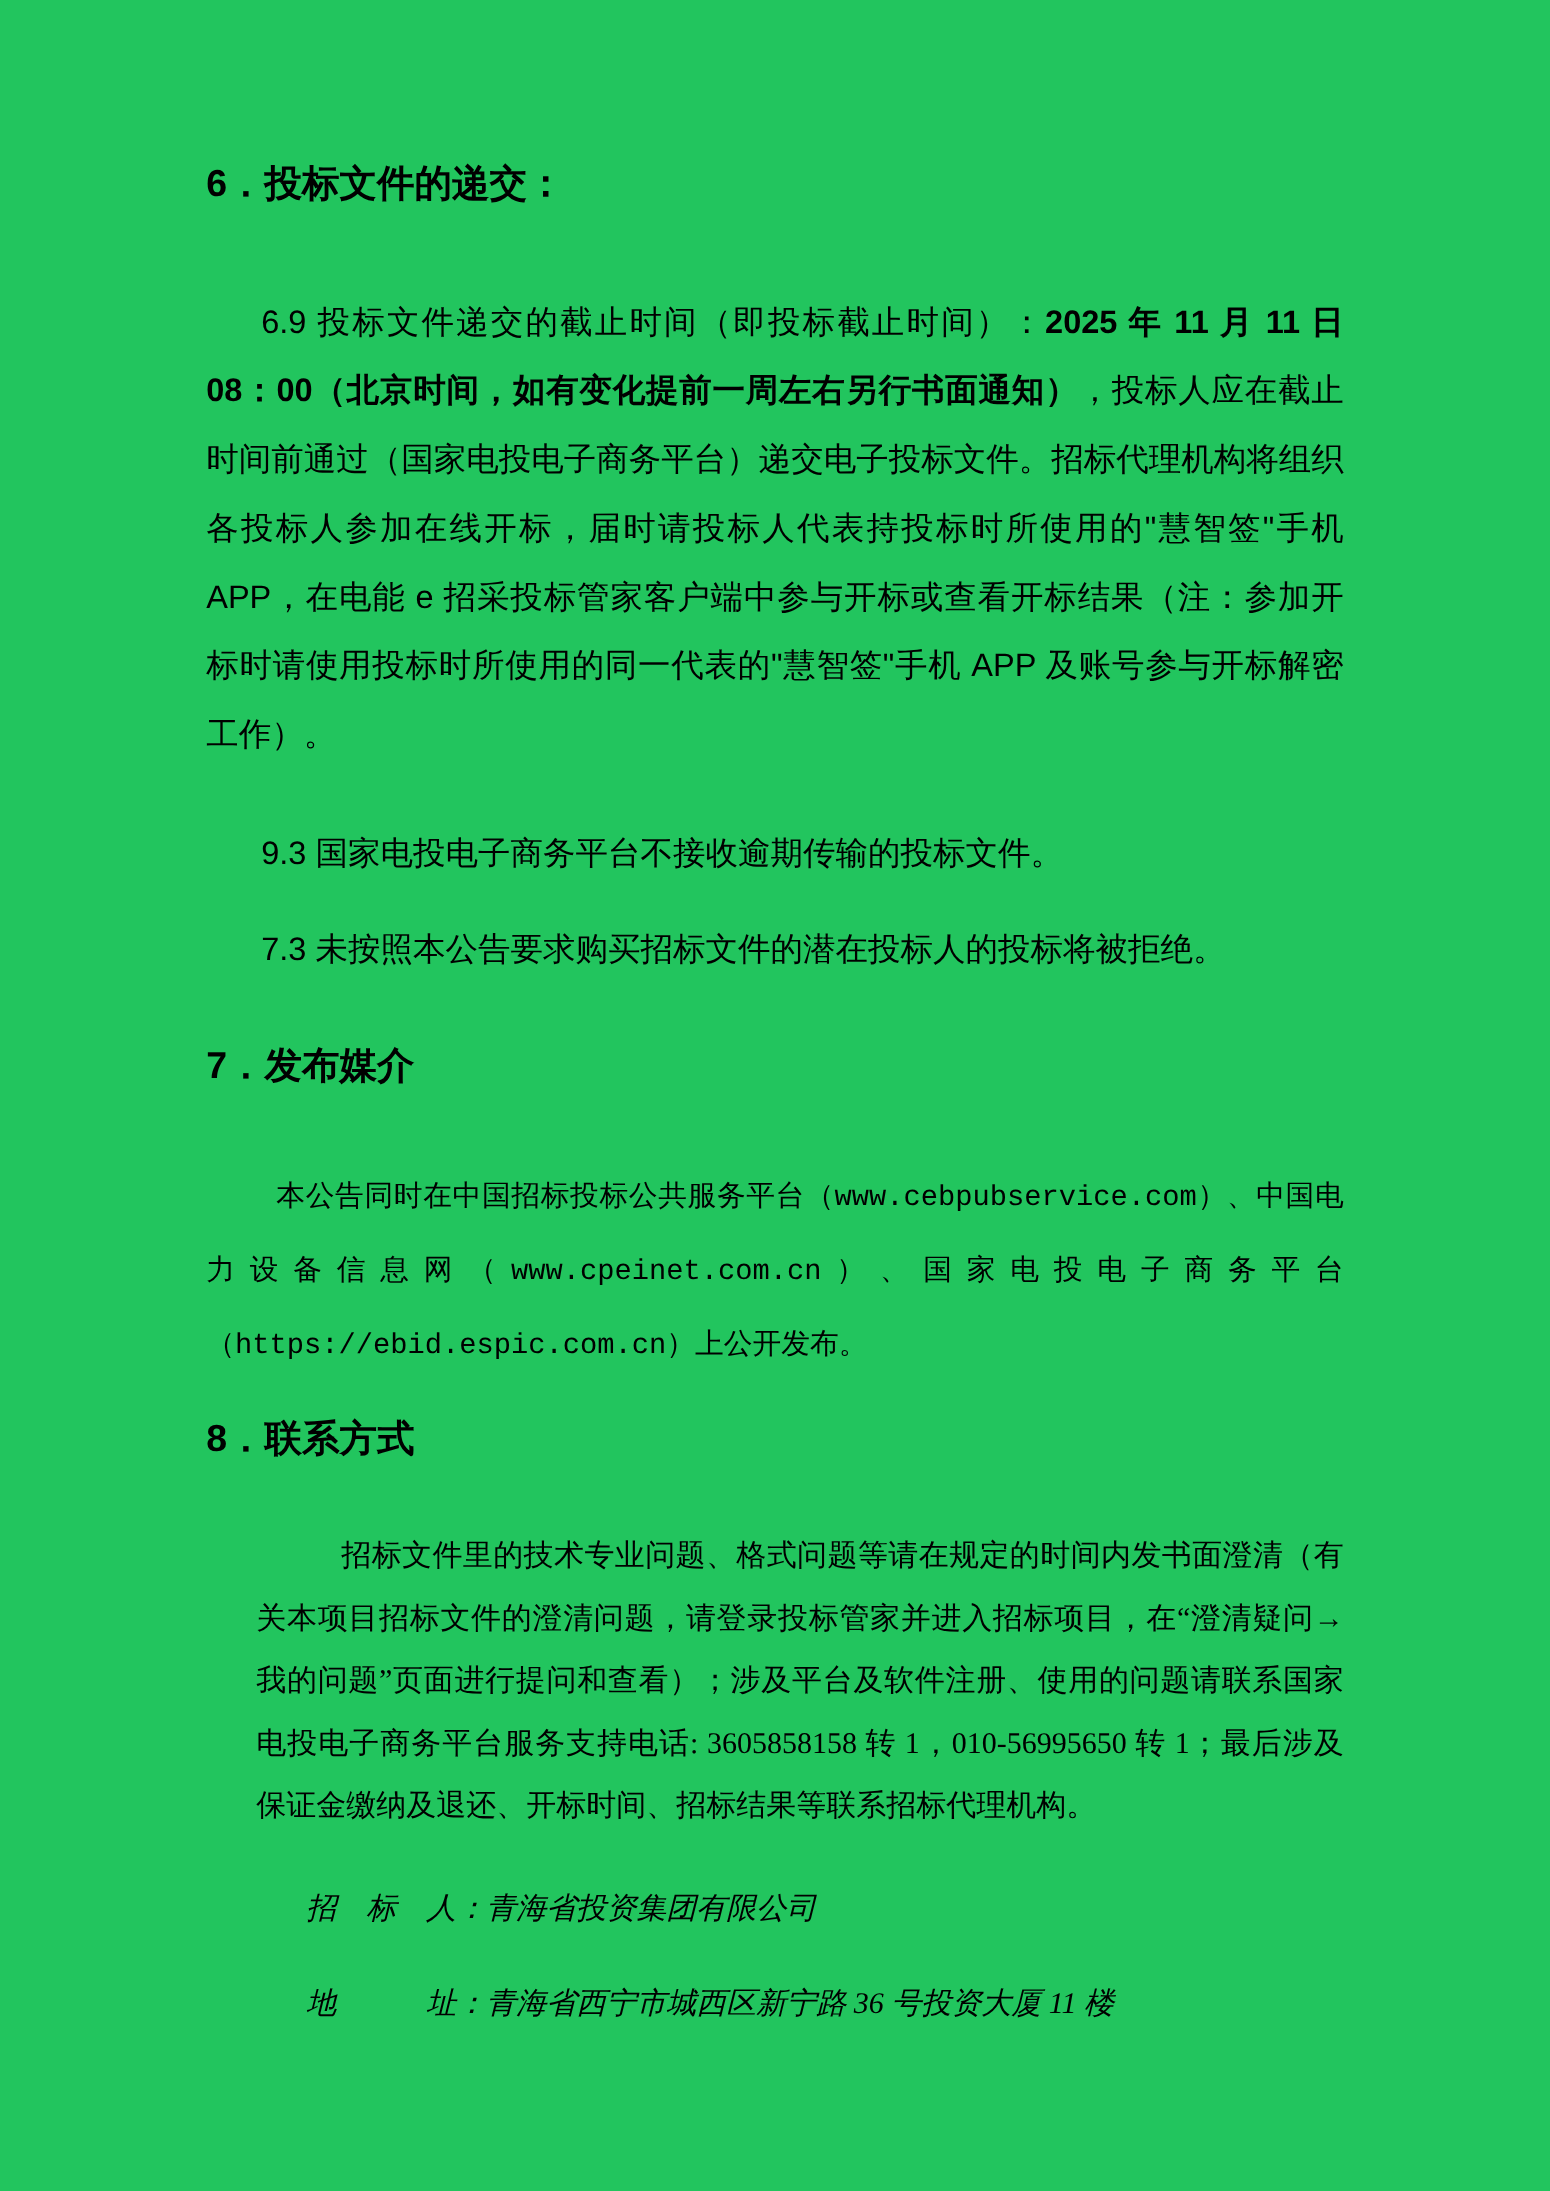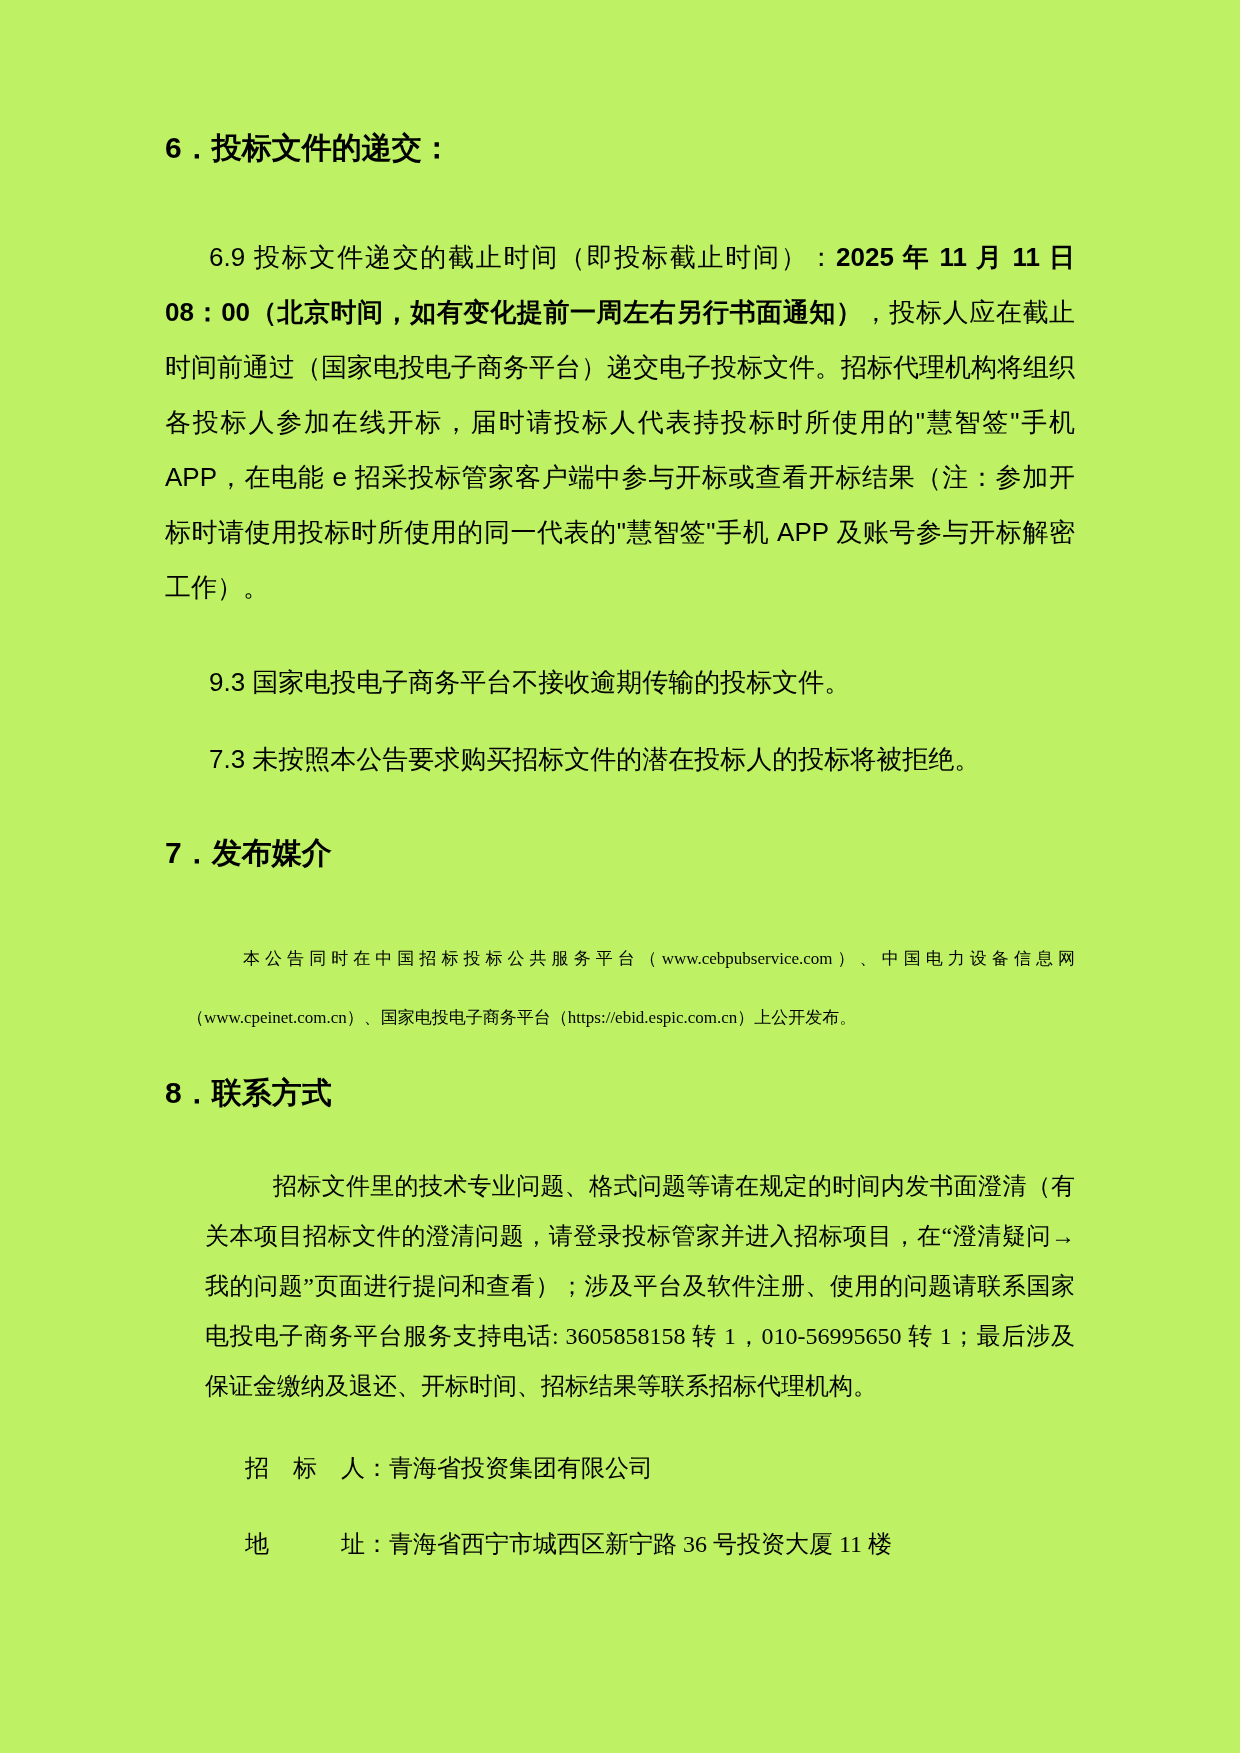--- a/index.html
+++ b/index.html
@@ -5,21 +5,21 @@
   html, body {
     margin: 0;
     padding: 0;
     background: #ffffff;
   }
   .page {
     position: relative;
     width: 1240px;
     height: 1753px;
     margin: 0 auto;
-    background: #bef264;
+    background: #22c55e;
     color: #000000;
     box-sizing: border-box;
     padding: 130px 165px 0 165px;
     overflow: hidden;
     font-family: "Liberation Serif", serif;
   }
   h2 {
     margin: 0;
     font-family: "Liberation Sans", sans-serif;
     font-weight: bold;
@@ -31,24 +31,23 @@
     margin: 0;
     text-align: justify;
     color: #000;
   }
   .body-sans {
     font-family: "Liberation Sans", sans-serif;
     font-size: 26px;
     line-height: 55px;
   }
   .body-serif {
-    font-family: Liberation Serif, serif;
-    font-size: 17px;
+    font-family: Liberation Mono, monospace;
+    font-size: 23px;
     line-height: 59px;
-    margin-left: 22px;
   }
   .indent-2 { text-indent: 44px; }
   .indent-7 { text-indent: 56px; }
 
   .p61 { margin-top: 64px; }
   .p62 { margin-top: 40px; }
   .p63 { margin-top: 22px; }
   .h7  { margin-top: 48px; }
   .p7  { margin-top: 58px; }
   .h8  { margin-top: 28px; }
@@ -60,20 +59,21 @@
     line-height: 50px;
     text-indent: 68px;
   }
   .contact {
     font-family: "Liberation Serif", serif;
     font-size: 24px;
     line-height: 50px;
     margin-left: 80px;
     white-space: pre-wrap;
     text-align: left;
+    font-style: italic;
   }
   .contact-bidder { margin-top: 32px; }
   .contact-address { margin-top: 26px; }
   strong { font-weight: bold; }
 </style>
 </head>
 <body>
 
 <div class="page">
 

